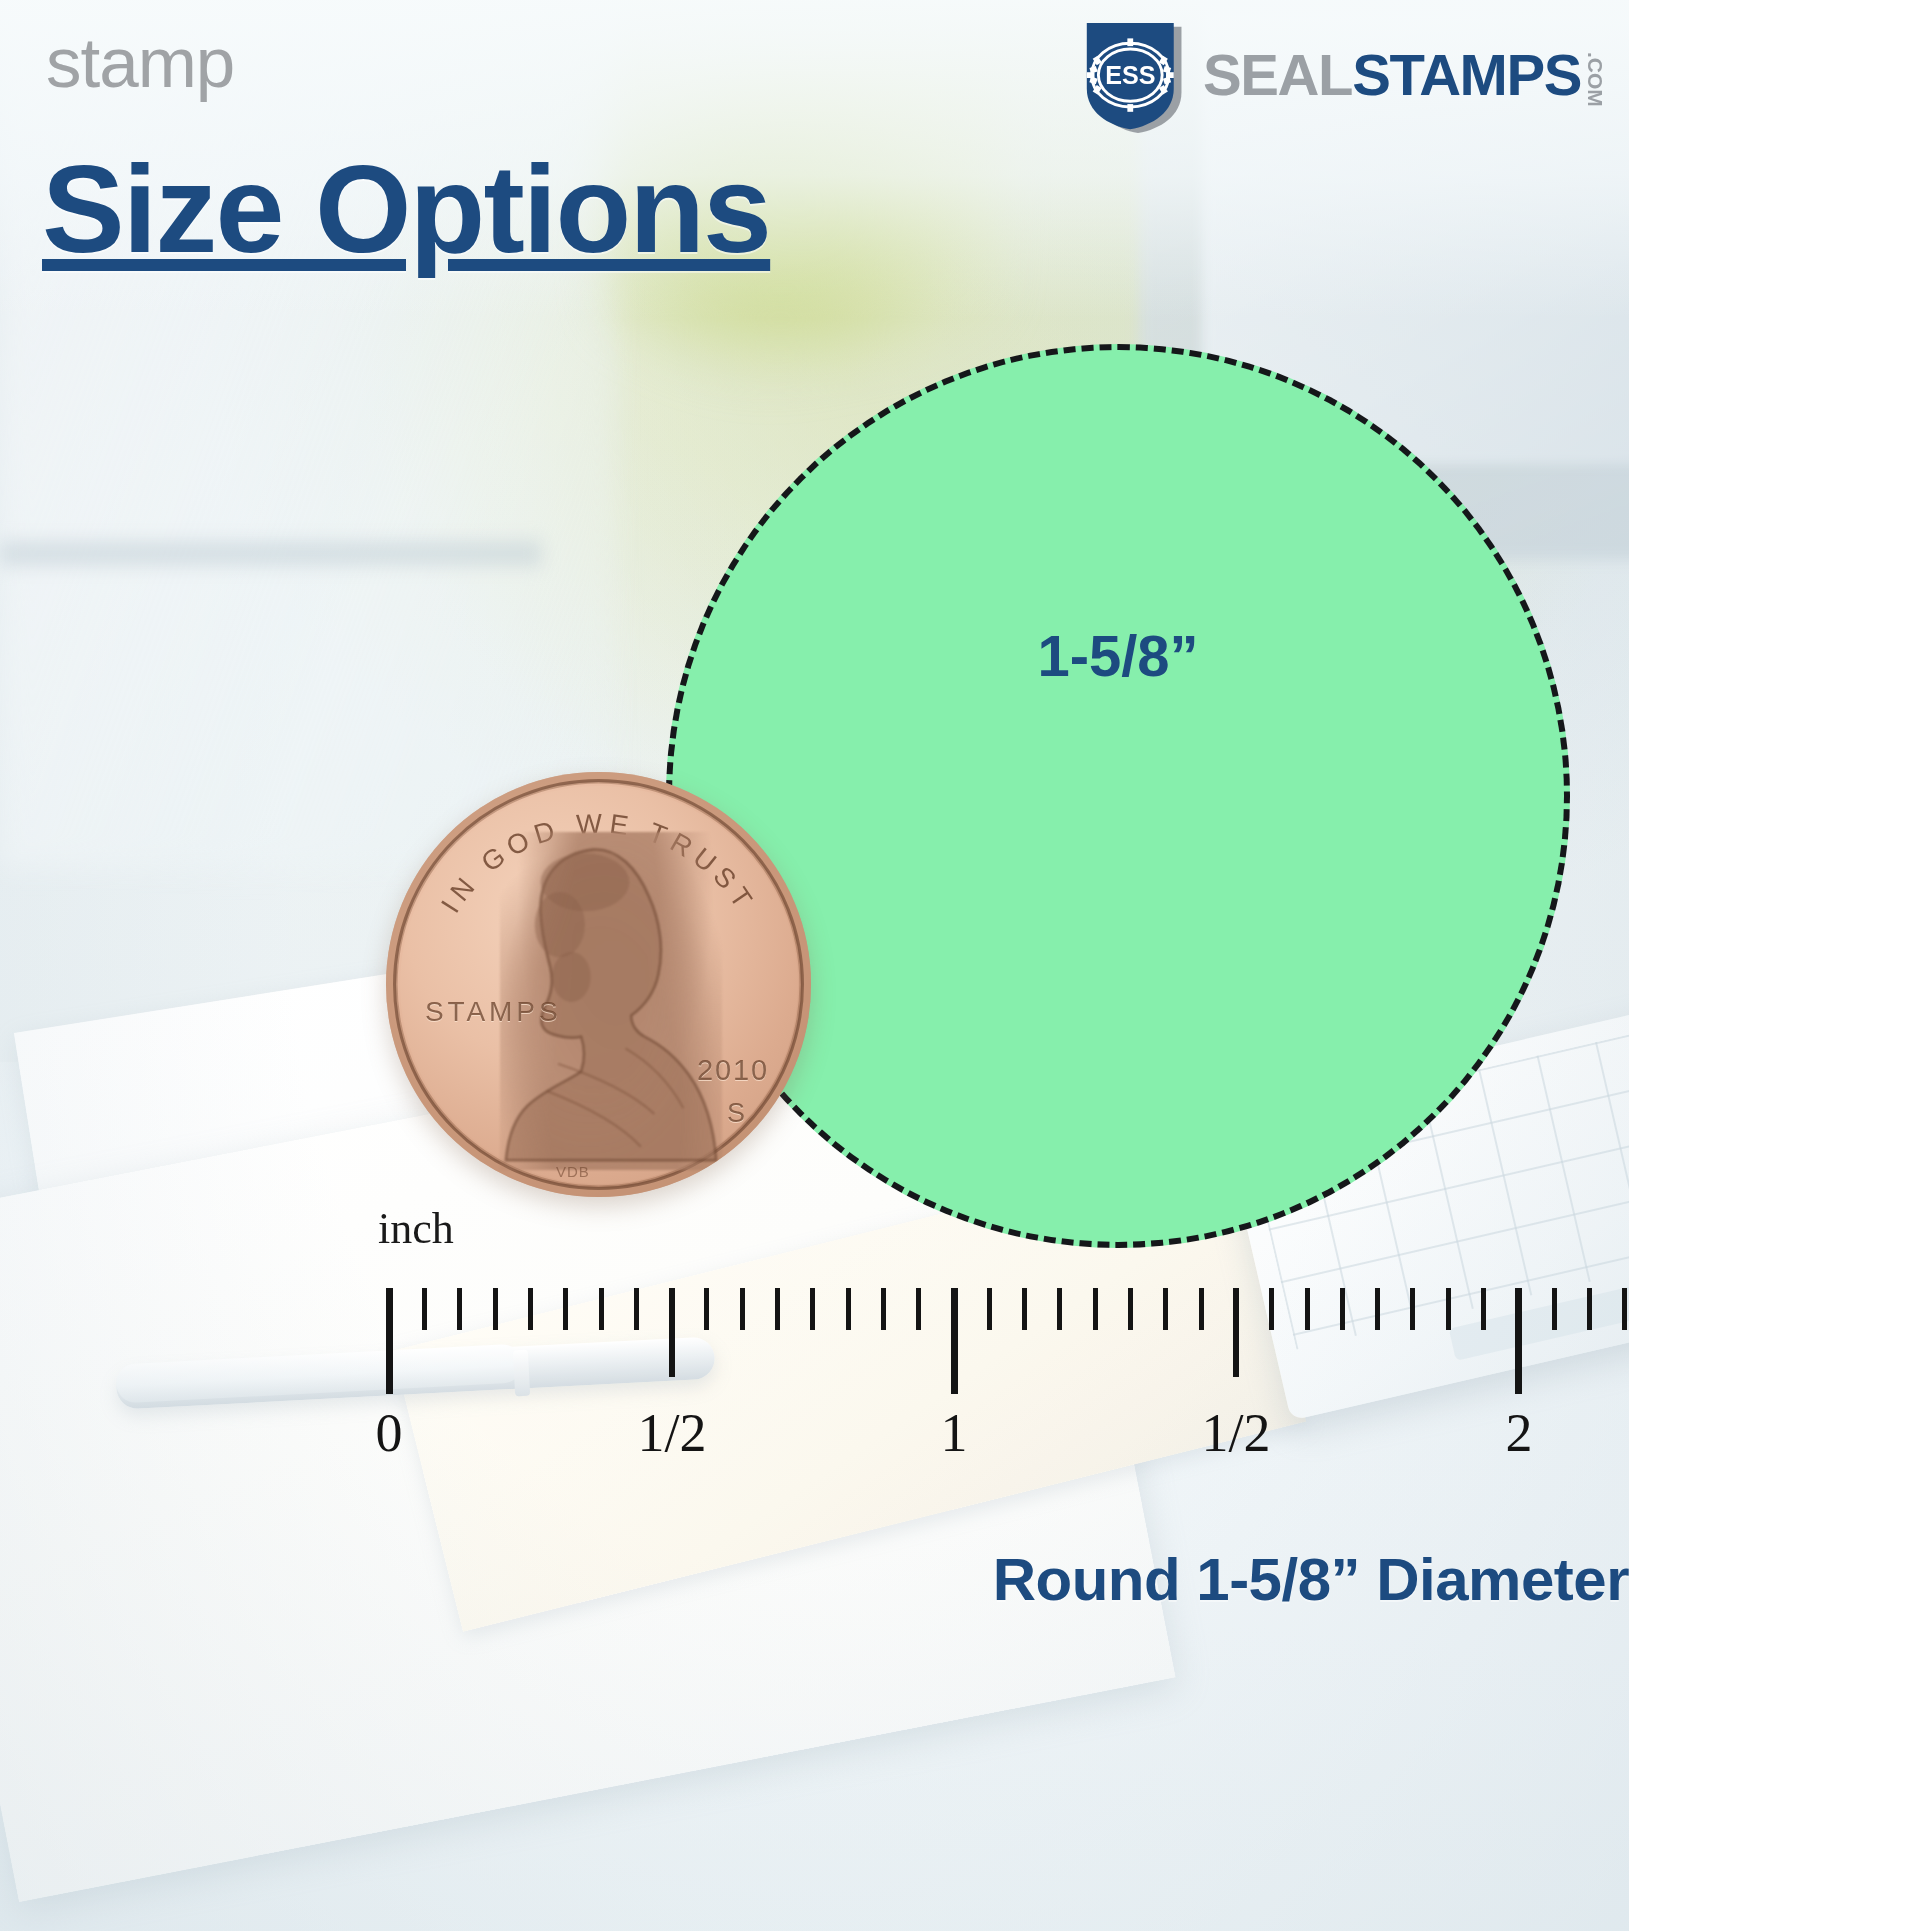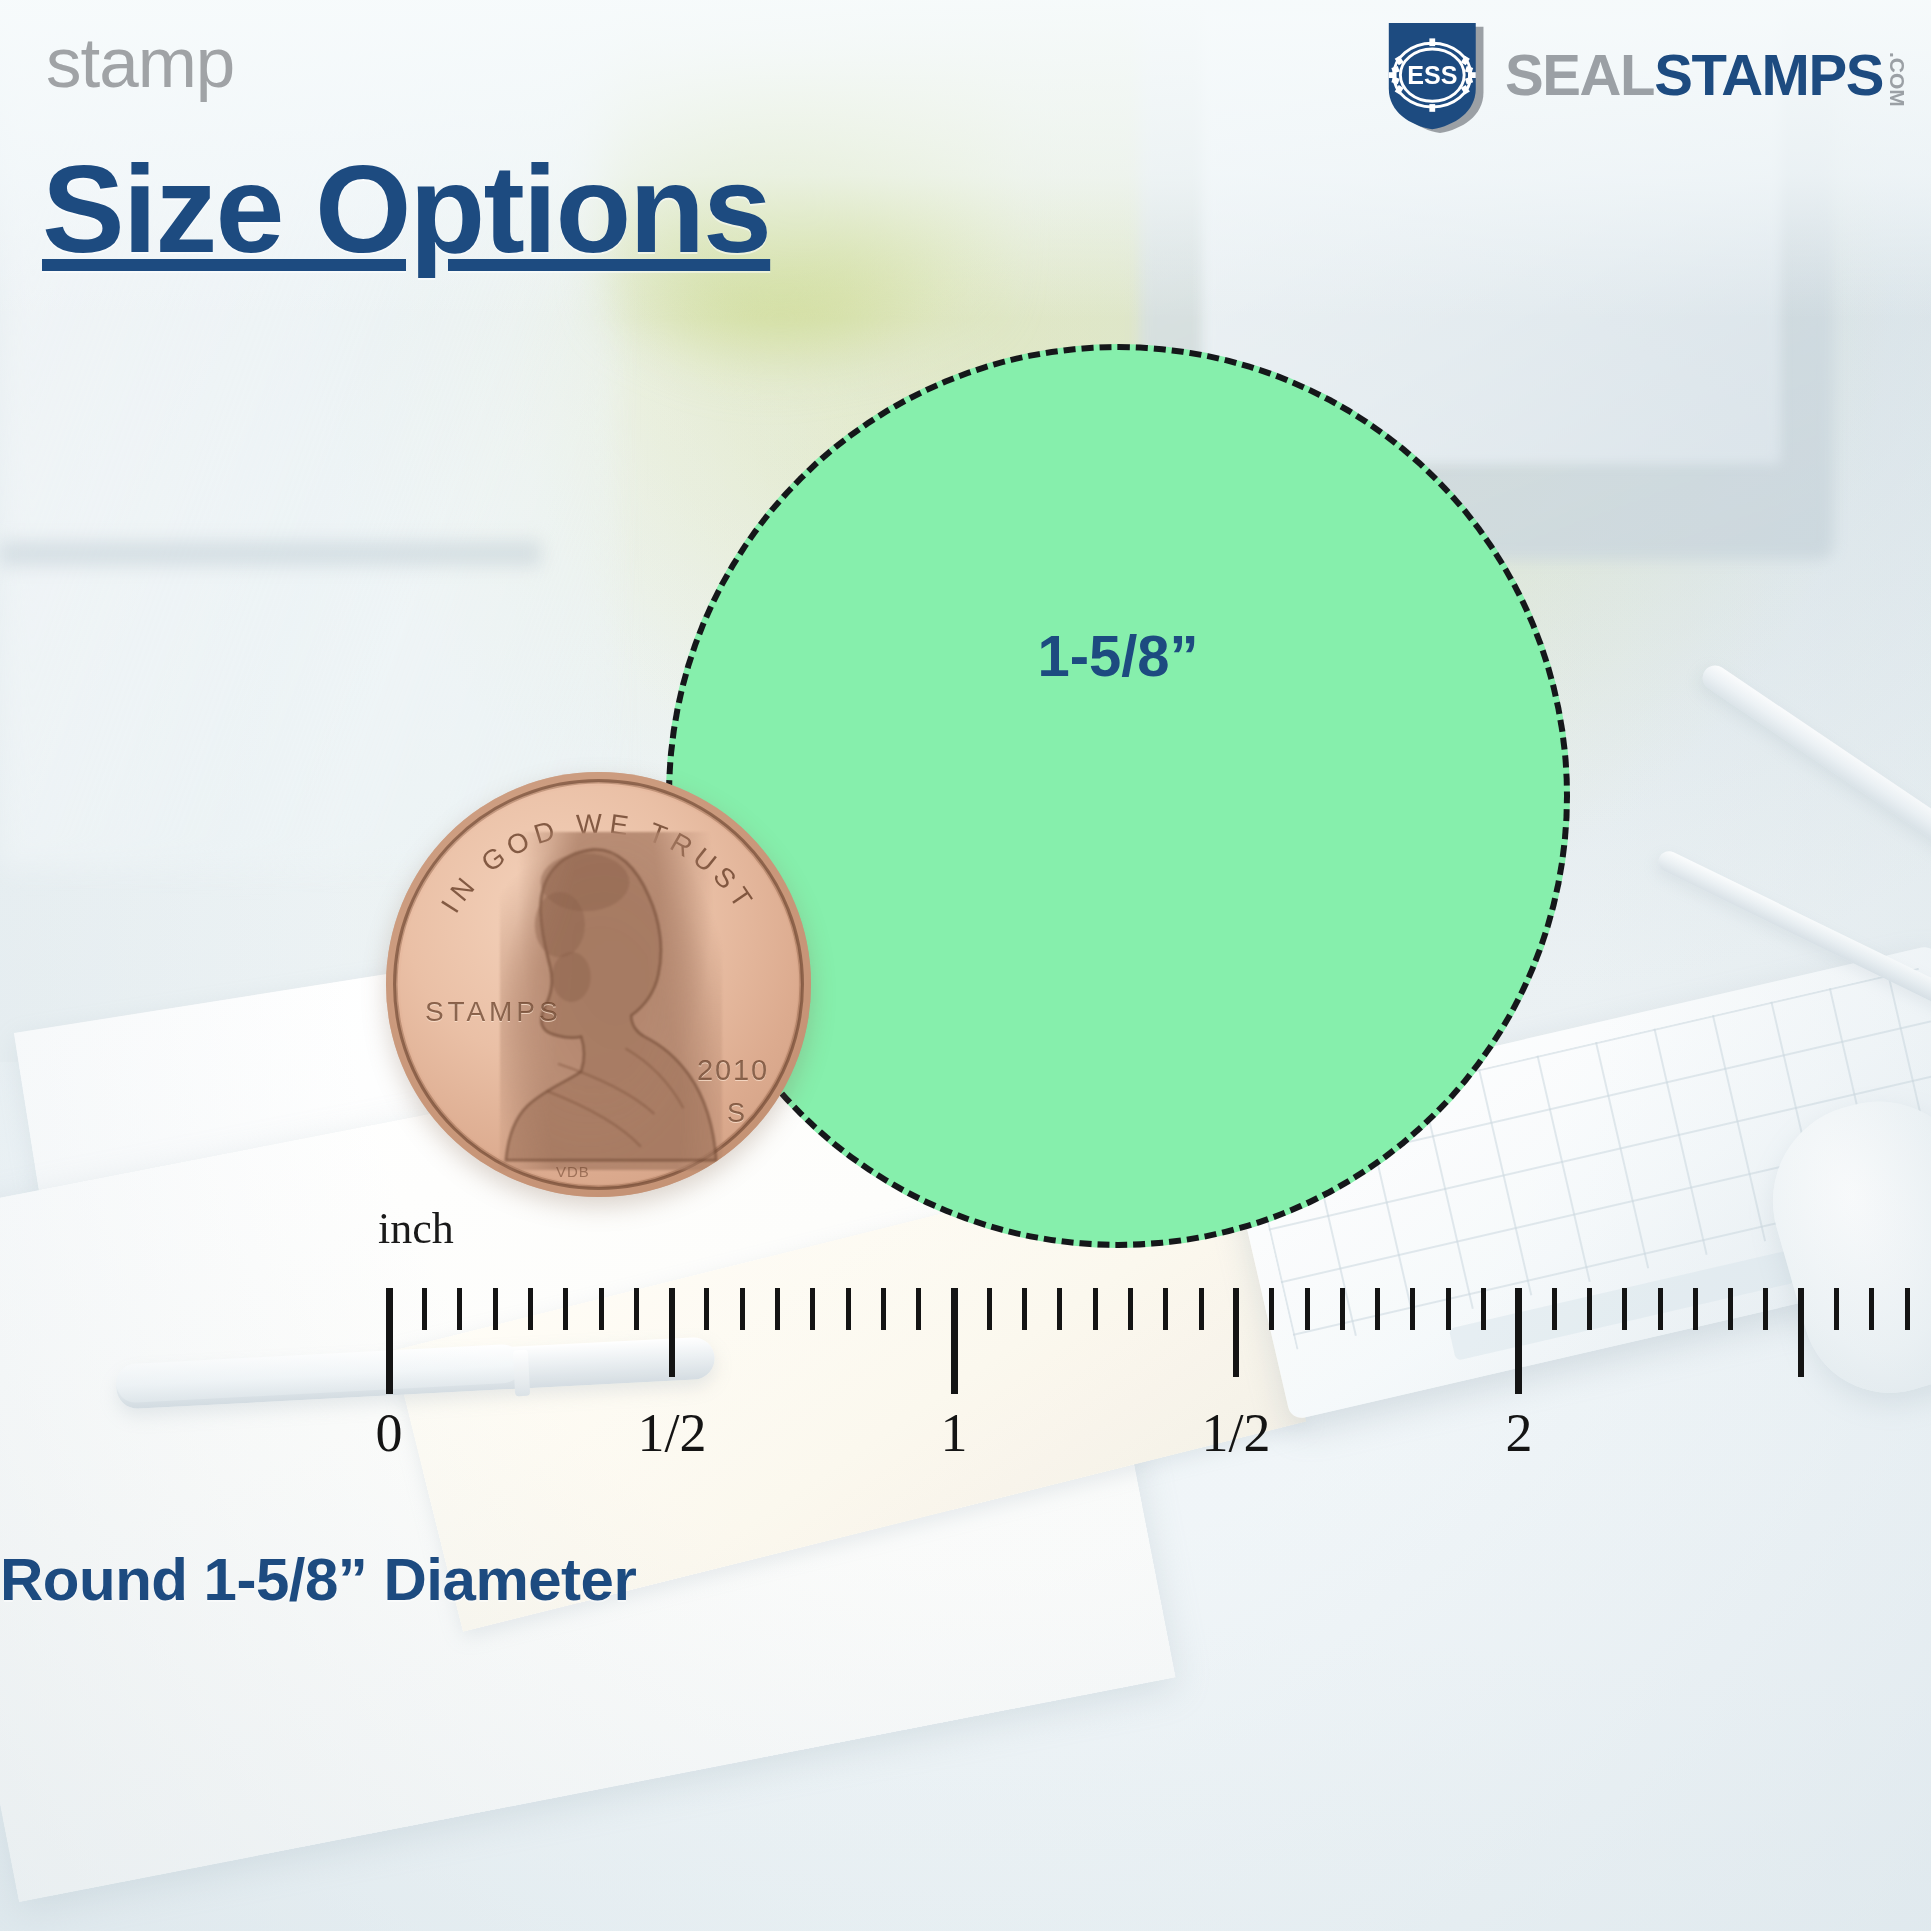--- a/index.html
+++ b/index.html
@@ -3,21 +3,21 @@
 <meta charset="utf-8">
 <style>
   * { box-sizing: border-box; margin: 0; padding: 0; }
   html, body {
     width: 1931px; height: 1931px;
     font-family: "Liberation Sans", sans-serif;
     overflow: hidden;
   }
   #stage {
     position: relative;
-    width: 1931px; height: 1931px;
+    width: 1629px; height: 1931px;
     background: #eef3f4;
     overflow: hidden;
   }
 
   
   .bg-base {
     position: absolute; inset: 0;
     background:
       radial-gradient(circle at 62% 14%, rgba(214,224,168,0.55) 0 10%, rgba(214,224,168,0) 34%),
       radial-gradient(circle at 44% 16%, rgba(226,232,196,0.45) 0 8%, rgba(226,232,196,0) 28%),
@@ -300,21 +300,21 @@
     font-size: 54px;
     font-family: "Liberation Serif", serif;
     color: #141414;
     transform: translateX(-50%);
     white-space: nowrap;
   }
 
   
   .caption {
     position: absolute; left: 0; right: 0; top: 1545px;
-    text-align: left;
+    text-align: right;
     font-size: 60px; font-weight: 700;
     color: #1d4b80;
     letter-spacing: -0.5px;
     text-shadow: 0 1.9px 0 rgba(255,255,255,0.45);
   }
 </style>
 </head>
 <body>
 
 <div id="stage">

